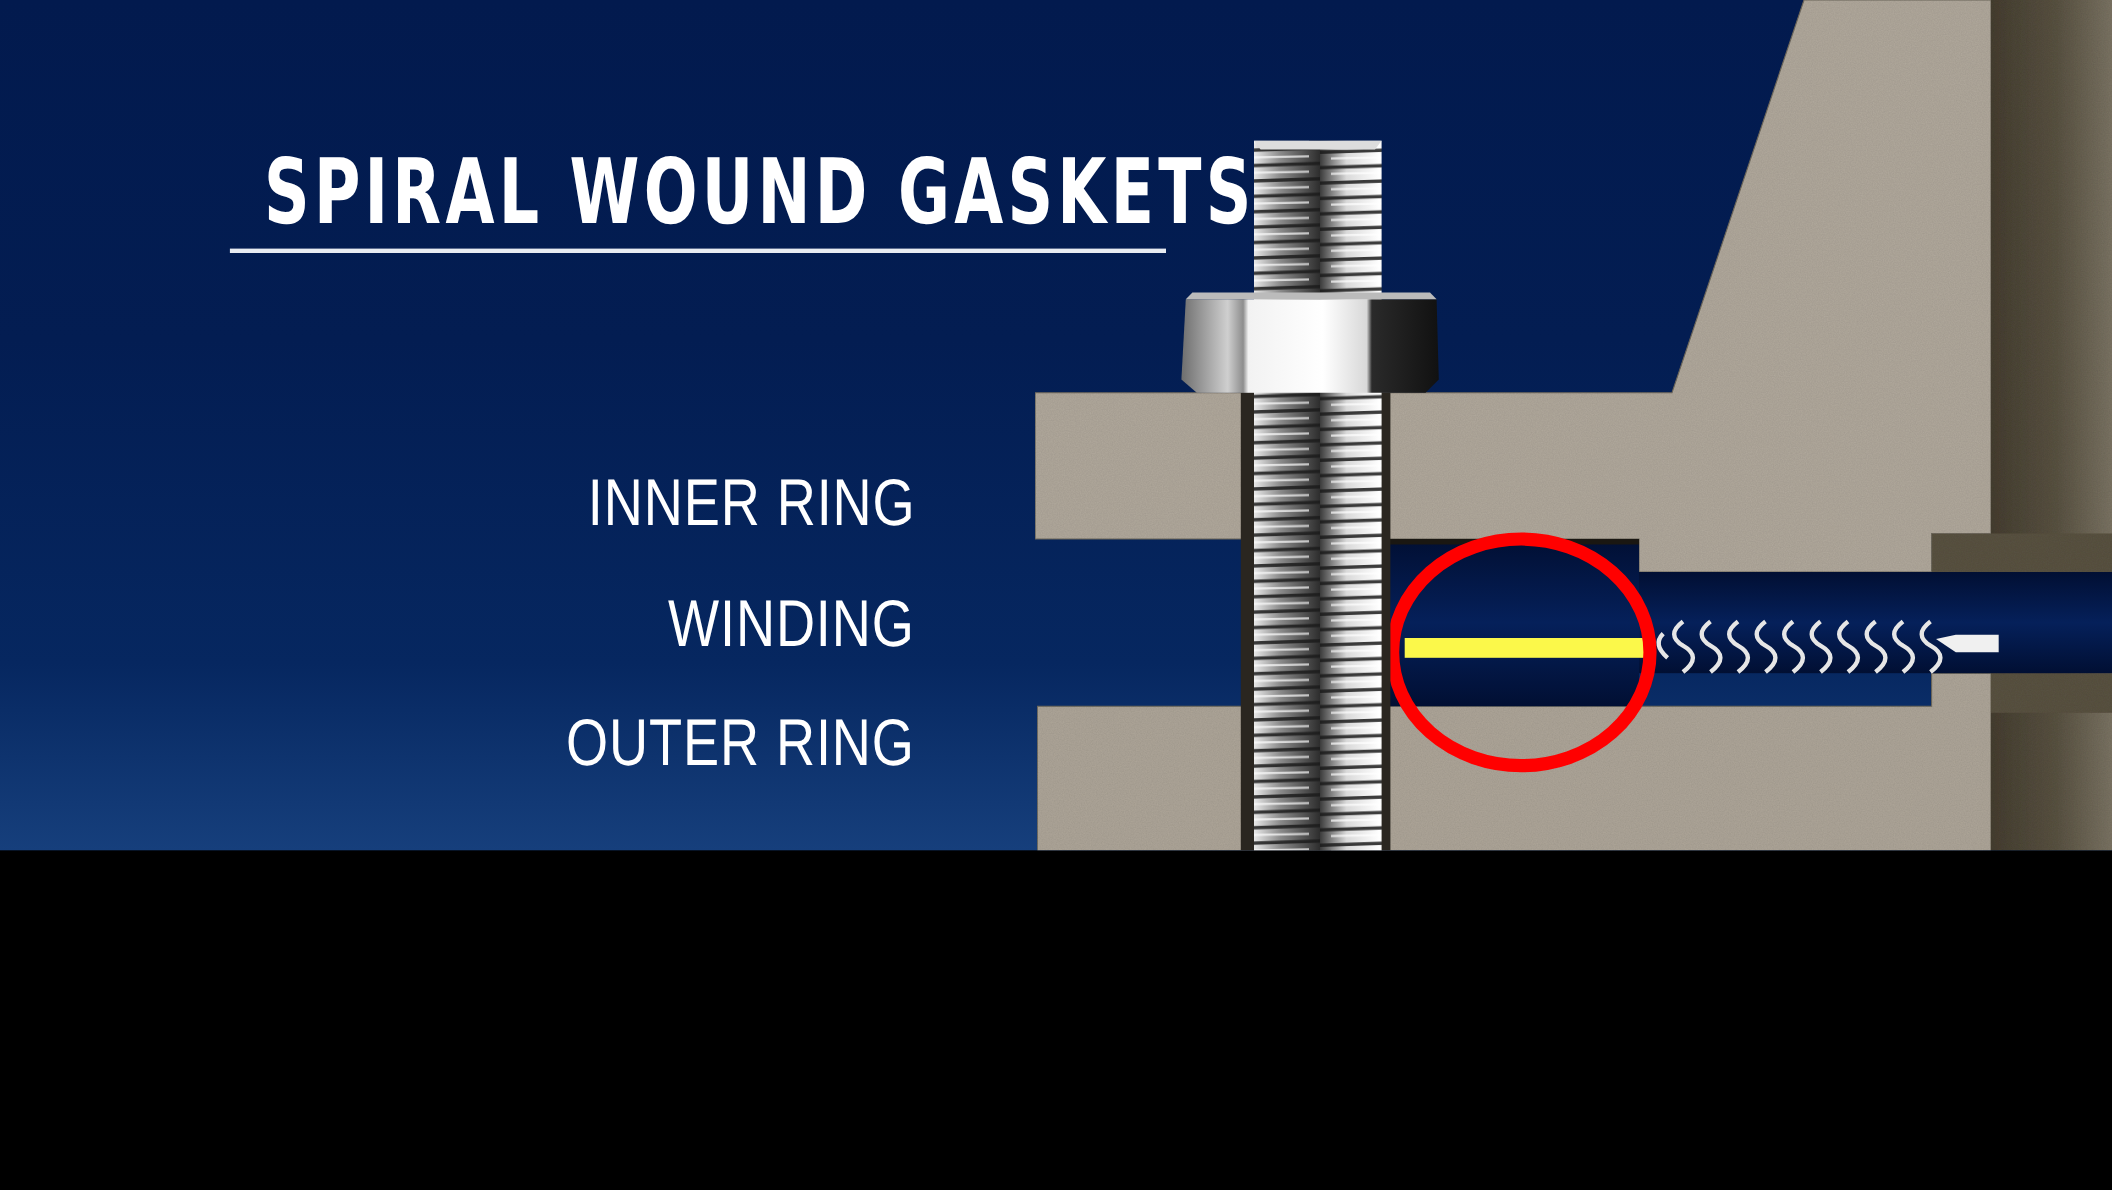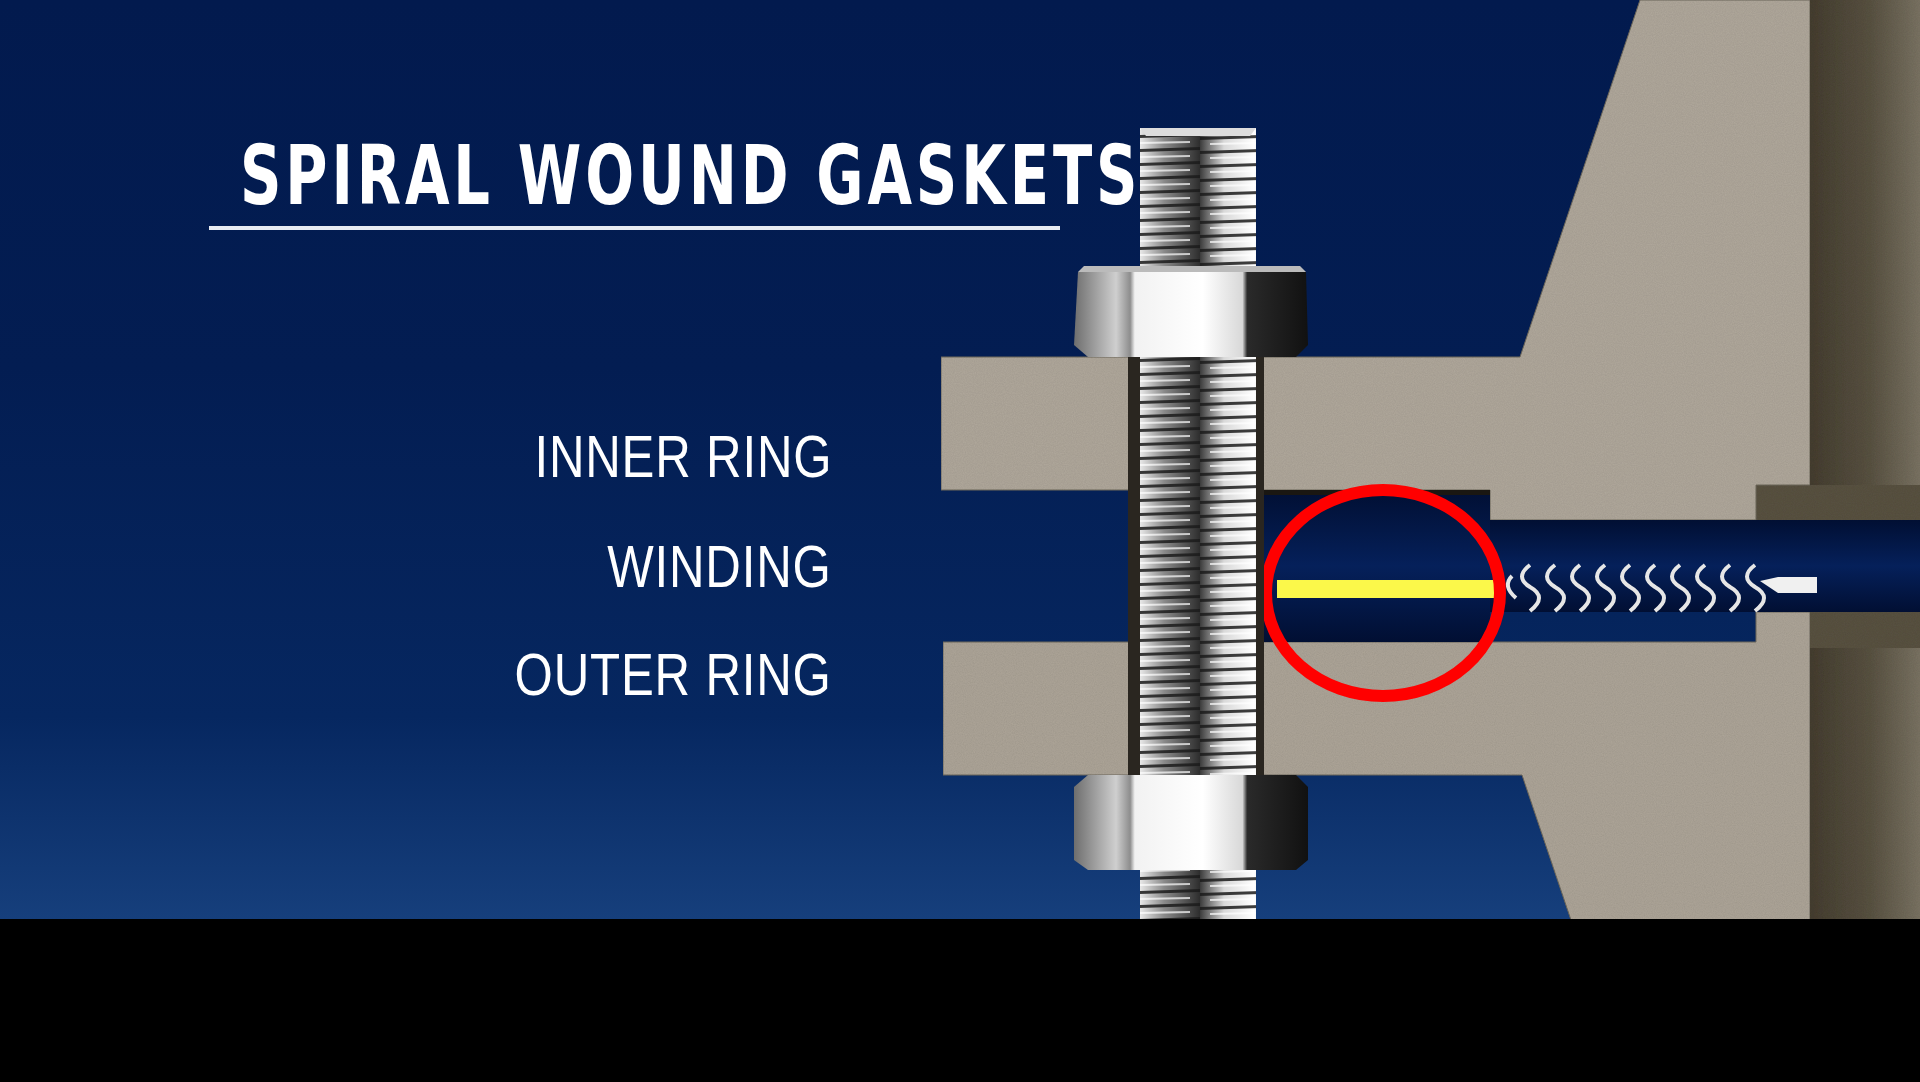--- a/index.html
+++ b/index.html
@@ -1,18 +1,18 @@
 <!DOCTYPE html>
 <html><head>
 <meta charset="utf-8">
 <style>
   html, body { margin:0; padding:0; }
   body { width:1920px; height:1082px; overflow:hidden; background:#000; }
   #stage {
-    position:relative; width:1920px; height:919px; overflow:hidden;
+    position:relative; width:1920px; height:773px; overflow:hidden;
     background: linear-gradient(180deg, #021a4e 0%, #031d52 40%, #062760 78%, #163f7c 100%);
     font-family: "Liberation Sans", "DejaVu Sans", sans-serif;
   }
   #bottom-bar { position:absolute; left:0; top:1077px; width:1920px; height:5px; background:#000; }
   .title {
     position:absolute; left:240px; top:128px;
     font-family: "DejaVu Sans Condensed", "Liberation Sans Narrow", "DejaVu Sans", sans-serif;
     font-weight:bold; font-size:82px; letter-spacing:5px; color:#fff;
     transform: scaleX(0.78); transform-origin:left top; white-space:nowrap;
   }

